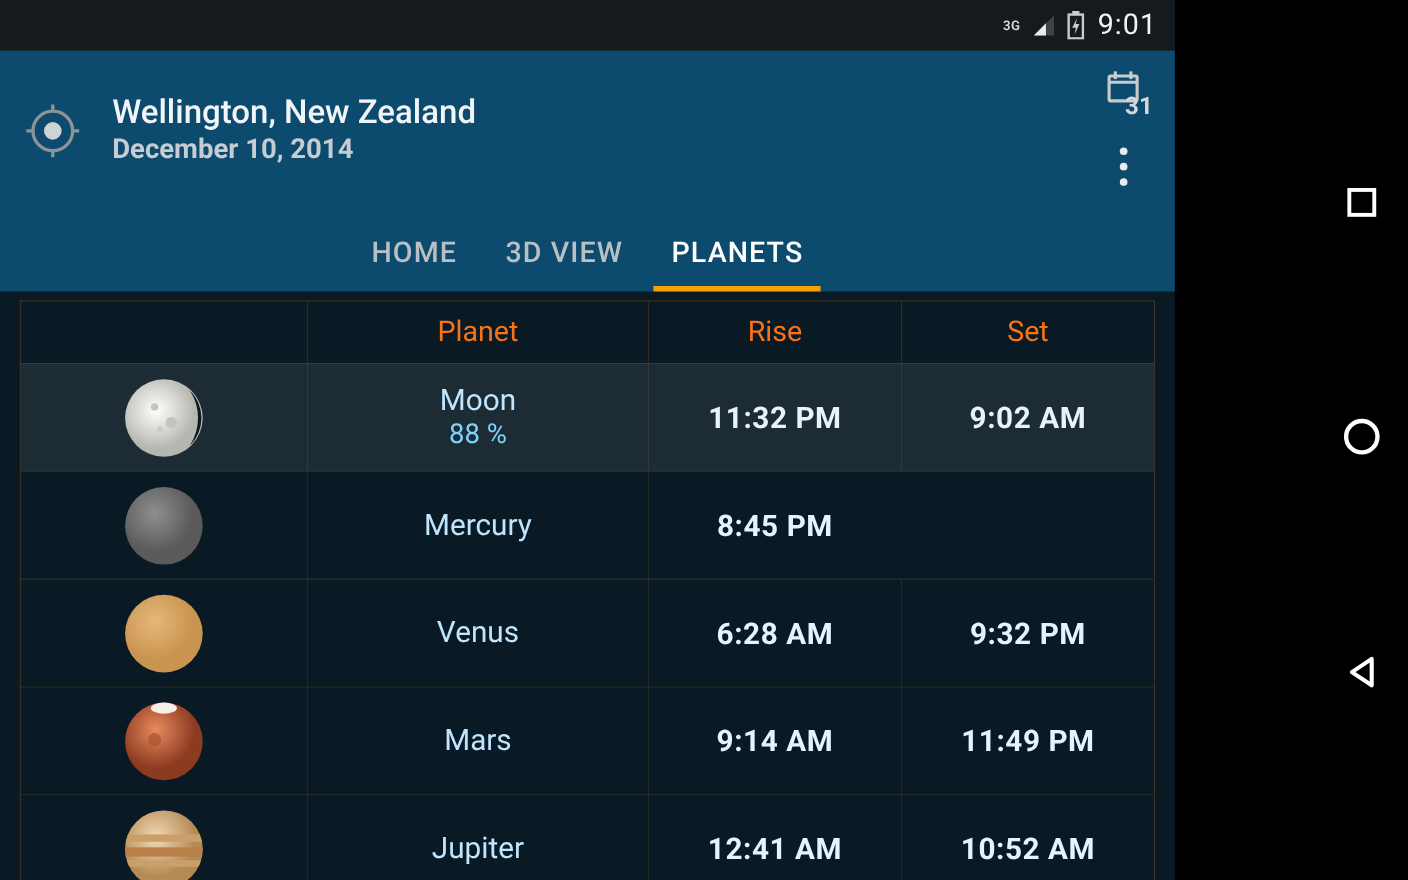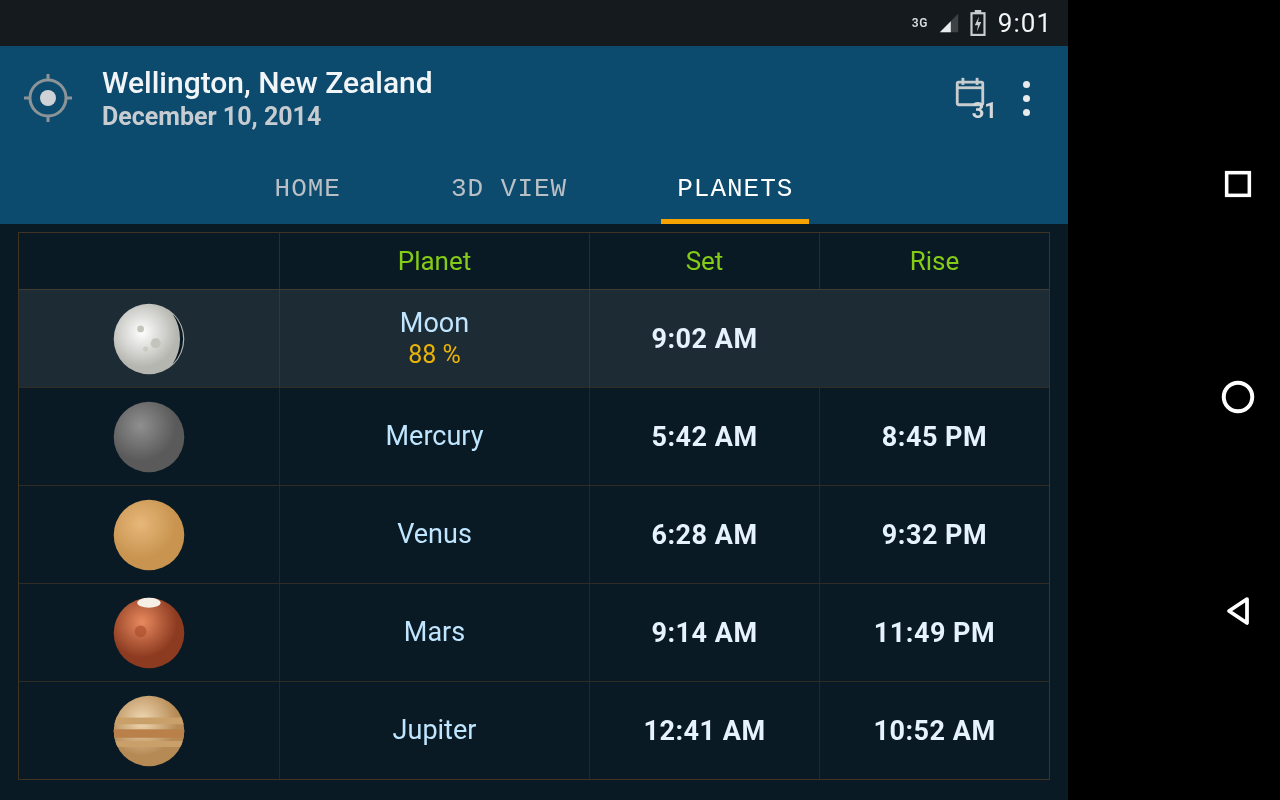--- a/index.html
+++ b/index.html
@@ -20,45 +20,45 @@
   .appheader {
     background: #0c4a6e; padding: 16px 12px 0 12px;
   }
   .header-row { display: flex; align-items: center; gap: 18px; }
   .gps-btn {
     width: 72px; height: 72px; display: flex; align-items: center; justify-content: center;
   }
   .title-block { flex: 1; padding-top: 2px; }
   .loc-title { font-size: 30px; font-weight: 500; color: #f2f5f7; line-height: 1.1; }
   .loc-date  { font-size: 25px; font-weight: 700; color: #c7ccd0; line-height: 1.25; margin-top: 2px; }
-  .hdr-actions { display: flex; align-items: flex-start; gap: 28px; padding-right: 18px; }
+  .hdr-actions { display: flex; align-items: center; gap: 28px; padding-right: 18px; flex-direction: column; }
   .cal-btn { position: relative; color: #cdd2d5; }
   .cal-num { position: absolute; right: -10px; bottom: -10px; font-size: 22px; font-weight: 700; color: #d4d8db; }
   .overflow-btn { display:flex; flex-direction:column; gap:7px; padding:6px 8px; }
   .overflow-btn span { width:7px; height:7px; border-radius:50%; background:#e8ebec; }
   
-  .tabs { display:flex; justify-content:center; gap: 102px; margin-top: 28px; font-family: Liberation Mono, monospace; }
+  .tabs { display:flex; justify-content:center; gap: 36px; margin-top: 28px; }
   .tab { font-size: 26px; font-weight:500; color:#b9c0c5; letter-spacing:1px; padding: 12px 4px 20px; position:relative; }
   .tab.active { color:#fff; }
   .tab.active::after {
     content:""; position:absolute; left:-12px; right:-12px; bottom:0; height:5px; background:#f4a300;
   }
   
   .tbl { width: calc(100% - 36px); margin: 8px 18px 0 18px; border: 1px solid rgba(255,140,30,0.22); }
   .thead, .trow { display:grid; grid-template-columns: 260px 1fr 230px 230px; }
   .thead { height: 56px; }
-  .thead > div { display:flex; align-items:center; justify-content:center; font-size:26px; color:#84cc16; font-weight:400;
+  .thead > div { display:flex; align-items:center; justify-content:center; font-size:26px; color:#f97316; font-weight:400;
                  border-left:1px solid rgba(255,140,30,0.16); }
   .thead > div:first-child { border-left:none; }
   .trow { height: 98px; border-top:1px solid rgba(255,140,30,0.16); }
   .trow.sel { background: rgba(255,255,255,0.08); }
   .trow > div { display:flex; align-items:center; justify-content:center; border-left:1px solid rgba(255,140,30,0.12); }
   .trow > div:first-child { border-left:none; }
   .cell-planet { flex-direction:column; font-size:27px; color:#bfe5ff; font-weight:400; line-height:1.1; }
-  .cell-sub { font-size:25px; color:#eab308; margin-top:2px; }
+  .cell-sub { font-size:25px; color:#7dd3fc; margin-top:2px; }
   .cell-time { font-size:27px; font-weight:700; color:#e6f3ff; letter-spacing:0.5px; }
   .planet-ico { width:84px; height:84px; }
   
   .navbar {
     position:absolute; right:0; top:0; width:84px; height:800px; background:#000;
     display:flex; flex-direction:column; align-items:center; justify-content:space-around; padding: 80px 0;
   }
 </style>
 </head>
 <body>
@@ -121,22 +121,22 @@
         <div class="tab">HOME</div>
         <div class="tab">3D VIEW</div>
         <div class="tab active">PLANETS</div>
       </div>
   </div>
 
   <div class="tbl">
     <div class="thead">
       <div></div>
       <div>Planet</div>
+      <div>Rise</div>
       <div>Set</div>
-      <div>Rise</div>
     </div>
     <div id="tbody">
         <div class="trow sel">
           <div>
             <svg class="planet-ico" viewBox="0 0 100 100">
       <defs>
                 <radialGradient id="gm" cx="40%" cy="40%">
                   <stop offset="0%" stop-color="#ffffff"></stop>
                   <stop offset="100%" stop-color="#b6b6b0"></stop>
                 </radialGradient>
@@ -145,38 +145,38 @@
       <circle cx="40" cy="38" r="4" fill="#c4c4bd"></circle>
               <circle cx="58" cy="55" r="6" fill="#c4c4bd"></circle>
               <circle cx="46" cy="62" r="3" fill="#cbcbc4"></circle>
       <path d="M78 20 A42 42 0 0 1 78 80 A55 55 0 0 0 78 20 Z" fill="#0a1a24"></path>
     </svg>
           </div>
           <div class="cell-planet">
             <span>Moon</span>
             <span class="cell-sub">88 %</span>
           </div>
+          <div class="cell-time">11:32 PM</div>
           <div class="cell-time">9:02 AM</div>
         </div>
         <div class="trow">
           <div>
             <svg class="planet-ico" viewBox="0 0 100 100">
     <defs>
                 <radialGradient id="gmercury" cx="38%" cy="34%">
                   <stop offset="0%" stop-color="#8f8f8f"></stop>
                   <stop offset="100%" stop-color="#5a5a5a"></stop>
                 </radialGradient>
               </defs>
     <circle cx="50" cy="50" r="42" fill="url(#gmercury)"></circle>
   </svg>
           </div>
           <div class="cell-planet">
             <span>Mercury</span>
           </div>
-          <div class="cell-time">5:42 AM</div>
           <div class="cell-time">8:45 PM</div>
         </div>
         <div class="trow">
           <div>
             <svg class="planet-ico" viewBox="0 0 100 100">
     <defs>
                 <radialGradient id="gvenus" cx="38%" cy="34%">
                   <stop offset="0%" stop-color="#e7b77a"></stop>
                   <stop offset="100%" stop-color="#c8944f"></stop>
                 </radialGradient>

